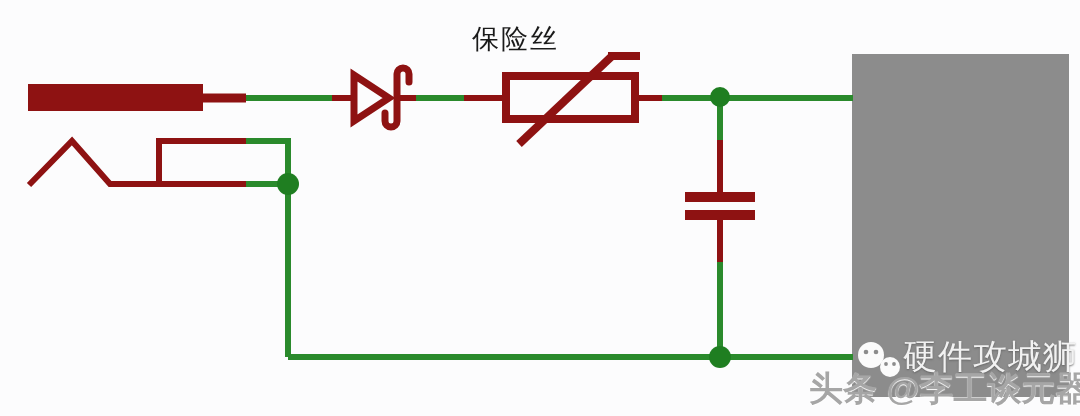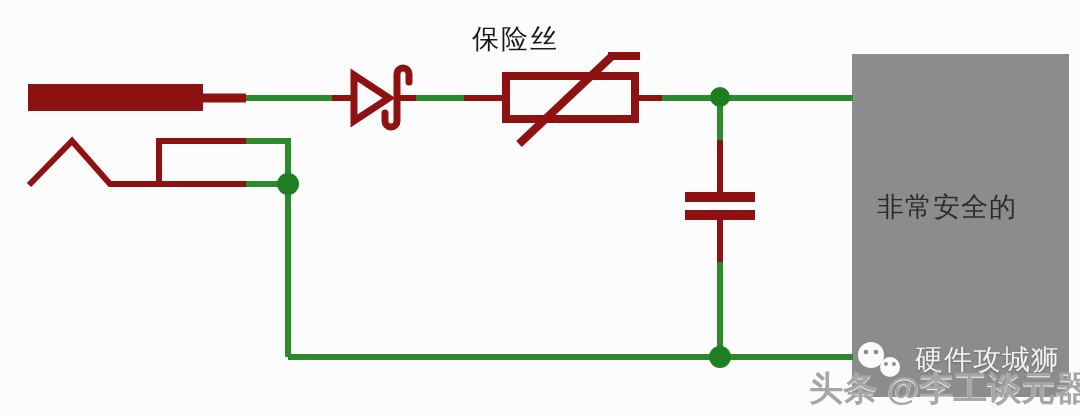--- a/index.html
+++ b/index.html
@@ -27,22 +27,22 @@
   .comp{stroke:var(--component-red);stroke-width:7;fill:none;}
   .comp8{stroke:var(--component-red);stroke-width:8;fill:none;}
   .redfill{fill:var(--component-red);stroke:none;}
   .dot{fill:var(--dot-green);stroke:none;}
   .graybox{fill:var(--box-gray);stroke:none;}
   .bubble{fill:#fff;stroke:none;opacity:.96;}
   .bubble-eye{fill:var(--box-gray);stroke:none;}
   .txt{position:absolute;white-space:nowrap;}
   .fuse-label{left:472px;top:21px;font-size:27px;letter-spacing:2px;color:var(--label-black);}
   .box-text{left:877px;top:186px;font-size:27px;line-height:42px;color:var(--box-text);letter-spacing:1px;}
-  .wm-brand{left:903px;top:341px;font-size:28px;color:var(--watermark-white);
-            text-shadow:0 1px 2px rgba(90,90,90,.8);letter-spacing:1px;margin-left:12px;}
+  .wm-brand{left:903px;top:334px;font-size:34px;color:var(--watermark-white);
+            text-shadow:0 1px 2px rgba(90,90,90,.8);letter-spacing:1px;}
   .wm-credit{left:809px;top:366px;font-size:34px;font-weight:bold;color:var(--watermark-gray);
              text-shadow:0 1px 1px #fff;letter-spacing:0px;}
 </style>
 </head>
 <body>
 
 <div class="stage">
 
   <svg width="1080" height="416" viewBox="0 0 1080 416">
 
@@ -89,18 +89,17 @@
       <circle cx="866" cy="352" r="2.3" class="bubble-eye"></circle>
       <circle cx="876" cy="352" r="2.3" class="bubble-eye"></circle>
       <circle cx="886" cy="364" r="1.9" class="bubble-eye"></circle>
       <circle cx="894" cy="364" r="1.9" class="bubble-eye"></circle>
     </g>
   </svg>
 
   <div class="txt fuse-label">保险丝</div>
 
   <div class="txt box-text">
-    <div>非常安全的</div>
   </div>
 
   <div class="txt wm-brand">硬件攻城狮</div>
   <div class="txt wm-credit">头条 @李工谈元器件</div>
 </div>
 
 </body></html>

